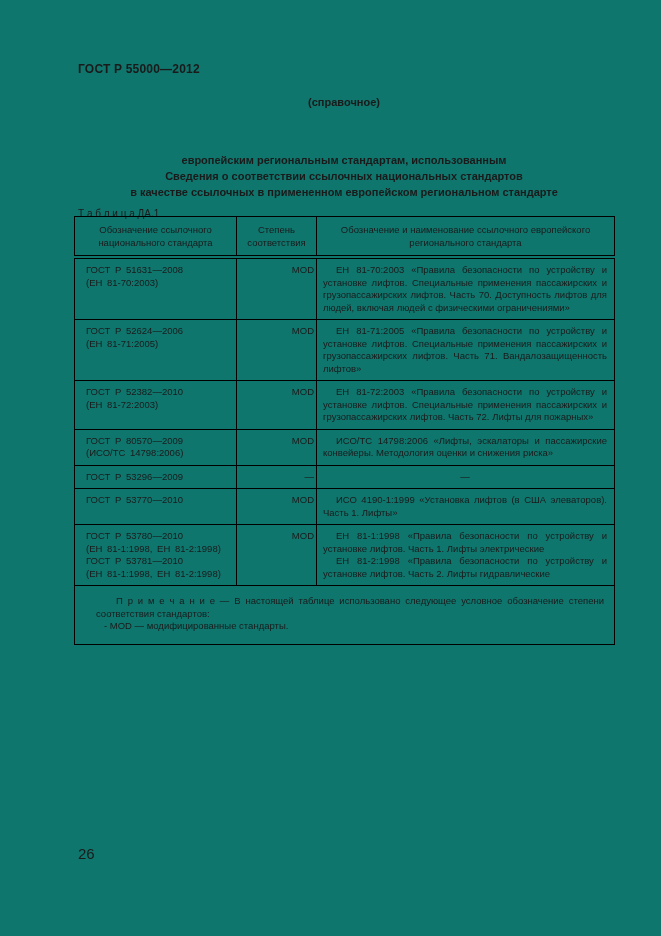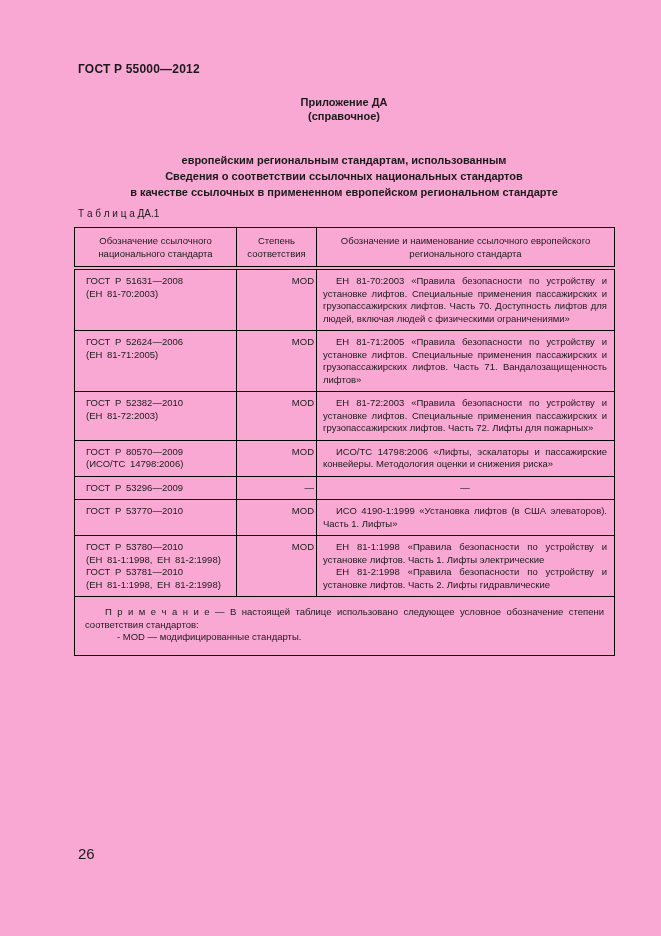--- a/index.html
+++ b/index.html
@@ -1,20 +1,20 @@
 <!DOCTYPE html>
 <html lang="ru"><head>
 <meta charset="utf-8">
 <style>
   html, body { margin: 0; padding: 0; background: #ffffff; }
   .page {
     position: relative;
     width: 661px;
     height: 936px;
-    background: #f9a8d4;
+    background: #0f766e;
     color: #1a1a1a;
     font-family: "Liberation Sans", "DejaVu Sans", sans-serif;
     overflow: hidden;
   }
   .doc-number {
     position: absolute;
     left: 78px;
     top: 62px;
     font-size: 12px;
     font-weight: bold;
@@ -30,21 +30,21 @@
   .main-title { top: 152px; font-weight: bold; font-size: 11px; line-height: 16px; }
   .table-label {
     position: absolute;
     left: 78px;
     top: 208px;
     font-size: 10px;
   }
   table.std-table {
     position: absolute;
     left: 74px;
-    top: 227px;
+    top: 216px;
     width: 540px;
     border-collapse: collapse;
     table-layout: fixed;
   }
   table.std-table col.w1 { width: 162px; }
   table.std-table col.w2 { width: 80px; }
   table.std-table col.w3 { width: 298px; }
   table.std-table th, table.std-table td {
     border: 1.5px solid #000;
   }
@@ -61,39 +61,38 @@
     vertical-align: top;
     font-size: 9.5px;
     line-height: 12.5px;
   }
   td.c1 { padding: 5px 4px 5px 11px; word-spacing: 2px; }
   td.c2 { text-align: right; padding: 5px 2px; }
   td.c3 { padding: 5px 7px 5px 6px; text-align: justify; }
   td.c3.center { text-align: center; }
   .line { text-align: left; }
   .para { text-indent: 13px; }
-  td.note-cell { padding: 9px 10px 11px 10px; font-size: 9.5px; line-height: 13px; }
+  td.note-cell { padding: 9px 10px 11px 21px; font-size: 9.5px; line-height: 13px; }
   .note-p1 { text-indent: 20px; text-align: justify; }
-  .note-p2 { margin-left: 32px; }
+  .note-p2 { margin-left: 8px; }
   .page-number {
     position: absolute;
     left: 78px;
     top: 845px;
     font-size: 15px;
   }
 </style>
 </head>
 <body>
 
 <div class="page">
 
   <div class="doc-number">ГОСТ Р 55000—2012</div>
 
   <div class="centered-block annex-block">
-    <div>Приложение ДА</div>
     <div>(справочное)</div>
   </div>
 
   <div class="centered-block main-title">
     <div>европейским региональным стандартам, использованным</div>
     <div>Сведения о соответствии ссылочных национальных стандартов</div>
     <div>в качестве ссылочных в примененном европейском региональном стандарте</div>
   </div>
 
   <div class="table-label">Т а б л и ц а  ДА.1</div>

